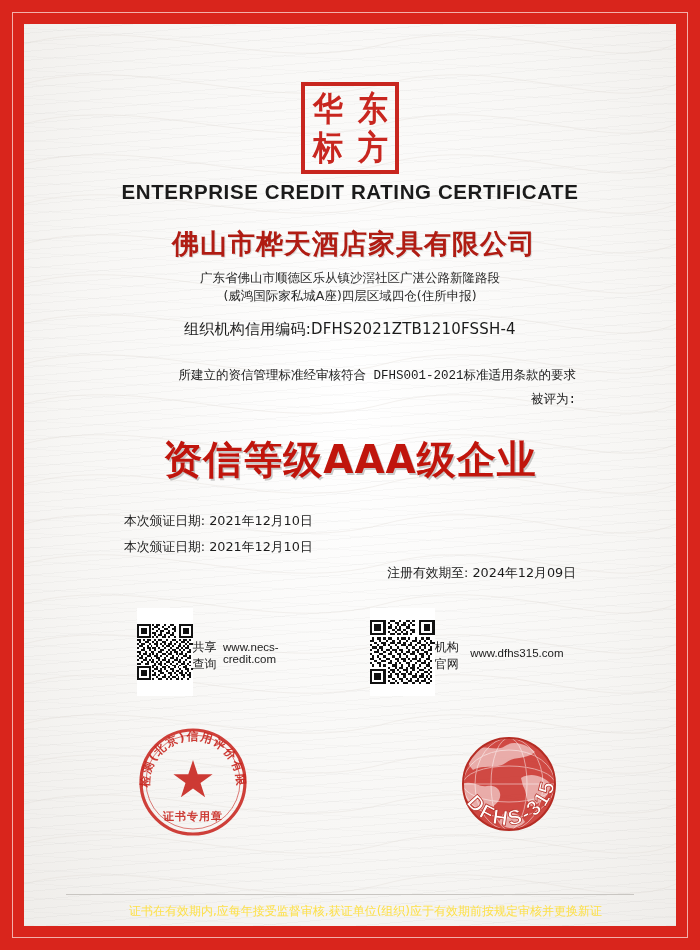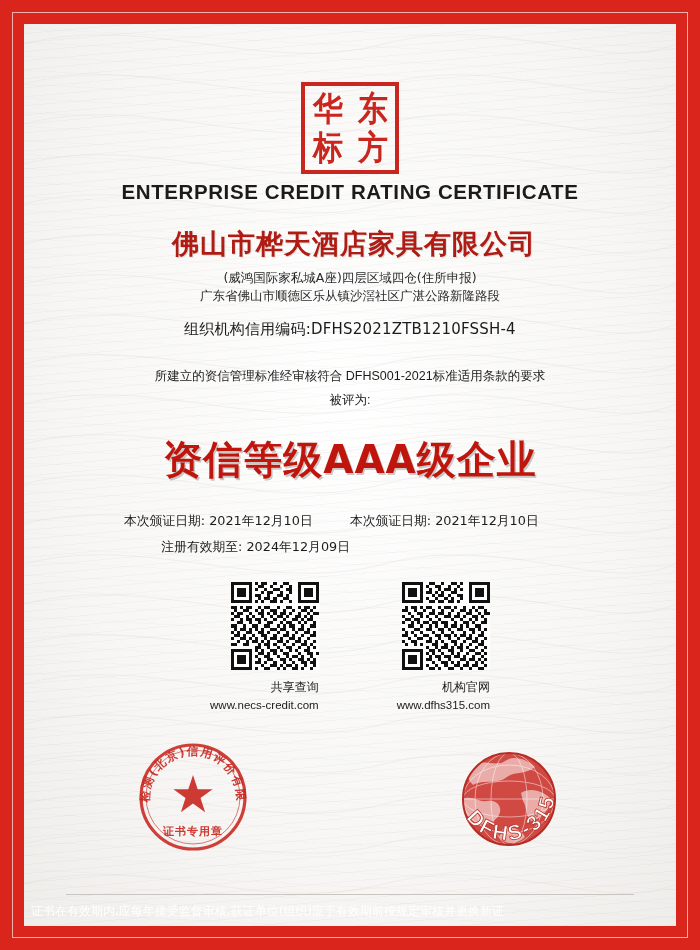--- a/index.html
+++ b/index.html
@@ -151,64 +151,64 @@
     margin-top: 15px;
     font-family: "DejaVu Sans", "Liberation Serif", serif;
     font-size: 15px;
     color: #1b1b1b;
     letter-spacing: 0.2px;
   }
 
   .statement {
     margin-top: 26px;
     width: 452px;
-    font-family: Liberation Sans, sans-serif;
+    font-family: Liberation Mono, monospace;
     font-size: 12.5px;
     color: #1b1b1b;
     line-height: 1.9;
-    text-align: center;
+    text-align: right;
   }
 
   .grade {
     margin-top: 20px;
     font-family: "DejaVu Sans", "Liberation Sans", sans-serif;
     font-size: 39px;
     font-weight: bold;
     color: #c0150c;
     letter-spacing: 1px;
     text-shadow: 1.5px 1.5px 0 rgba(0,0,0,0.2);
   }
 
   
   .dates {
     margin-top: 26px;
     width: 452px;
     display: grid;
-    grid-template-columns: 1fr 1fr;
+    grid-template-columns: 1fr;
     row-gap: 9px;
     font-family: "DejaVu Sans", "Liberation Sans", sans-serif;
     font-size: 12.8px;
     color: #1b1b1b;
   }
   .dates .cell-r {
     text-align: right;
   }
 
   
   .qr-row {
     margin-top: 26px;
     width: 420px;
     display: flex;
     justify-content: center;
     gap: 78px;
   }
   .qr-block {
     display: flex;
-    flex-direction: column;
-    align-items: flex-end;
+    flex-direction: row;
+    align-items: center;
   }
   .qr-img {
     width: 88px;
     height: 88px;
     background: #fff;
   }
   .qr-label {
     margin-top: 9px;
     font-family: "DejaVu Sans", "Liberation Sans", sans-serif;
     font-size: 12px;
@@ -241,24 +241,24 @@
     height: 110px;
     position: relative;
     opacity: 0.92;
   }
 
   .footer-note {
     position: absolute;
     left: 0;
     right: 0;
     bottom: 30px;
-    text-align: left;
+    text-align: center;
     font-family: "DejaVu Sans", "Liberation Sans", sans-serif;
     font-size: 12px;
-    color: #ffffff;
+    color: #fde047;
     padding-left: 31px;
   }
   .footer-rule {
     position: absolute;
     left: 66px;
     right: 66px;
     bottom: 55px;
     border-top: 1px solid #c9c6c2;
   }
 </style>
@@ -309,22 +309,22 @@
         <span>东</span>
         <span>方</span>
       </div>
     </div>
 
     <div class="title-en">ENTERPRISE CREDIT RATING CERTIFICATE</div>
 
     <div class="company-name">佛山市桦天酒店家具有限公司</div>
 
     <div class="addr">
+      <div>广东省佛山市顺德区乐从镇沙滘社区广湛公路新隆路段</div>
       <div>(威鸿国际家私城A座)四层区域四仓(住所申报)</div>
-      <div>广东省佛山市顺德区乐从镇沙滘社区广湛公路新隆路段</div>
     </div>
 
     <div class="code-line">
       <span>组织机构信用编码:</span><span>DFHS2021ZTB1210FSSH-4</span>
     </div>
 
     <div class="statement">
       <div>所建立的资信管理标准经审核符合 DFHS001-2021标准适用条款的要求</div>
       <div>被评为:</div>
     </div>

